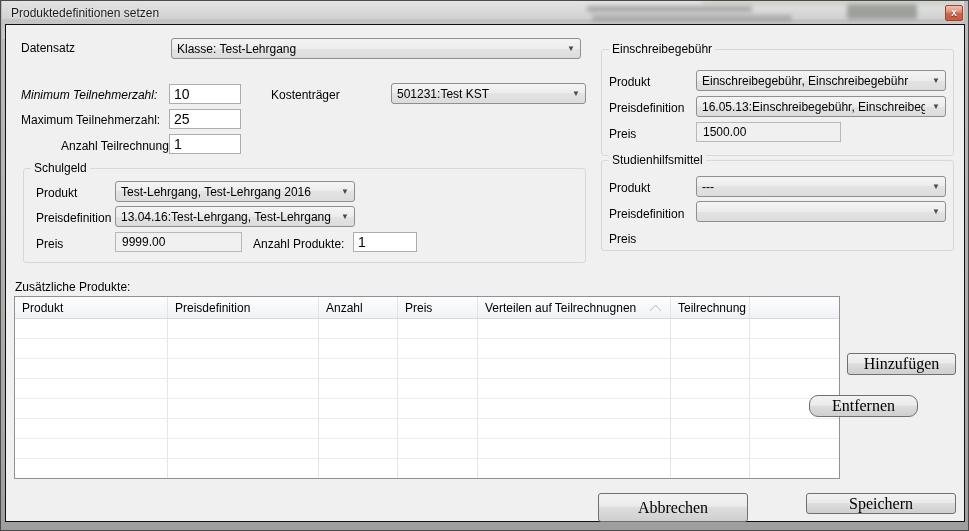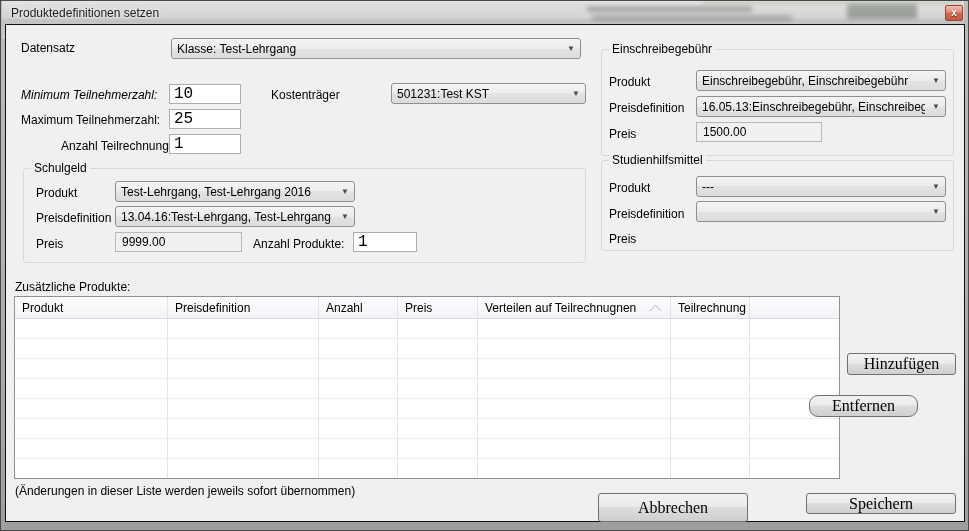--- a/index.html
+++ b/index.html
@@ -57,21 +57,21 @@
   .combo-text {
     position:absolute; left:5px; top:3px; right:20px;
     white-space:nowrap; overflow:hidden; color:#000;
   }
   .combo-arrow {
     position:absolute; right:5px; top:6px; font-size:8px; color:#4a4a4a; line-height:8px;
   }
 
   .tbox {
     position:absolute; height:20px; border:1px solid #abadb3; background:#fff;
-    font-family:Liberation Mono, monospace; font-size:16px;
+    font-family:Liberation Sans, sans-serif; font-size:14px;
     padding:0 4px; color:#000;
   }
   .rofield {
     position:absolute; height:20px; border:1px solid #b5b8bc; background:#f0f0f0;
     line-height:18px; padding:0 6px; color:#000; overflow:hidden; white-space:nowrap;
   }
 
   .groupbox {
     position:absolute; border:1px solid #d5d9dd; border-radius:3px;
   }
@@ -174,21 +174,21 @@
   <div class="combo" style="left:695px;top:69px;width:250px;">
     <span class="combo-text">Einschreibegebühr, Einschreibegebühr</span>
     <span class="combo-arrow">▼</span>
   </div>
   <span class="lbl" style="left:608px;top:100px;">Preisdefinition</span>
   <div class="combo" style="left:695px;top:95px;width:250px;">
     <span class="combo-text">16.05.13:Einschreibegebühr, Einschreibegeb</span>
     <span class="combo-arrow">▼</span>
   </div>
   <span class="lbl" style="left:608px;top:126px;">Preis</span>
-  <div class="rofield" style="left:695px;top:121px;width:126px;">1500.00</div>
+  <div class="rofield" style="left:695px;top:121px;width:145px;">1500.00</div>
 
   <div class="groupbox" style="left:600px;top:159px;width:353px;height:91px;">
     <span class="group-title">Studienhilfsmittel</span>
   </div>
   <span class="lbl" style="left:608px;top:180px;">Produkt</span>
   <div class="combo" style="left:695px;top:175px;width:250px;">
     <span class="combo-text">---</span>
     <span class="combo-arrow">▼</span>
   </div>
   <span class="lbl" style="left:608px;top:206px;">Preisdefinition</span>
@@ -286,17 +286,16 @@
           <div class="lv-cell c4"></div>
           <div class="lv-cell c5"></div>
           <div class="lv-cell last"></div>
         </div>
     </div>
   </div>
 
   <button class="w7btn" style="left:846px;top:352px;width:109px;">Hinzufügen</button>
   <button class="w7btn" style="left:808px;top:394px;width:109px;border-radius:9px;">Entfernen</button>
 
-  <span class="note">(Änderungen in dieser Liste werden jeweils sofort übernommen)</span>
   <button class="w7btn" style="left:597px;top:492px;width:150px;height:29px;">Abbrechen</button>
   <button class="w7btn" style="left:805px;top:492px;width:150px;height:21px;">Speichern</button>
 
 </div>
 
 </body></html>

